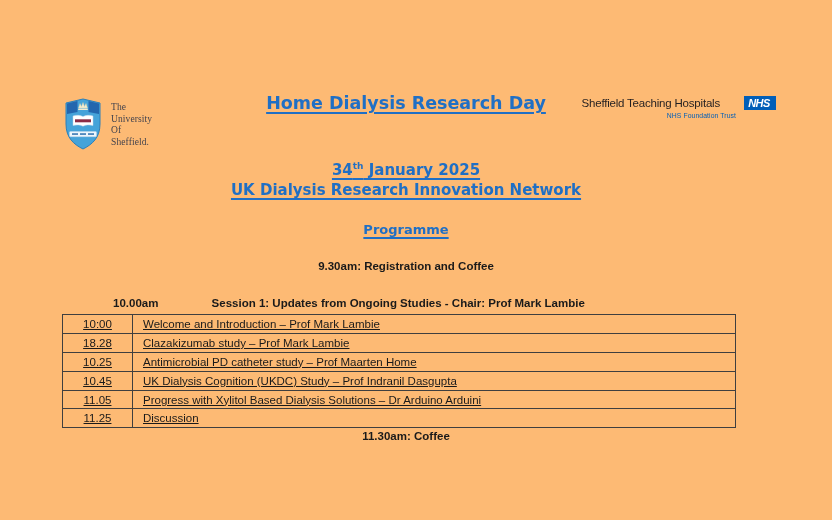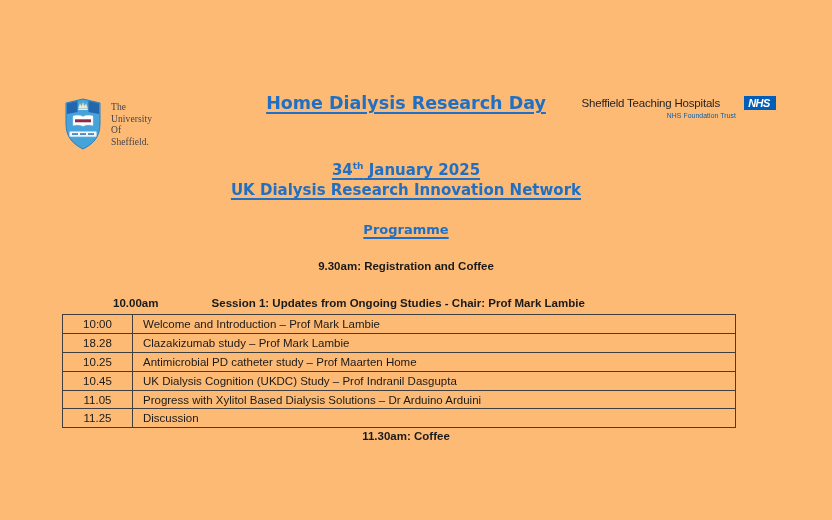--- a/index.html
+++ b/index.html
@@ -60,21 +60,21 @@
 
   
   .agenda {
     position:absolute; left:62px; top:314px; width:674px;
     border-collapse:collapse; table-layout:fixed;
     border:1.5px solid #3f3f3f;
   }
   .agenda td {
     border:1px solid #3f3f3f;
     height:18.9px; font-size:11.5px; color:#1a1a1a;
-    vertical-align:middle; white-space:nowrap; overflow:hidden;
+    vertical-align:middle; white-space:nowrap; overflow:hidden;text-decoration:underline;
   }
   .agenda td.time { width:70px; text-align:center; }
   .agenda td.item { padding-left:10px; }
 </style>
 </head>
 <body>
 
 <div class="page">
 
   <div class="uos-logo">

